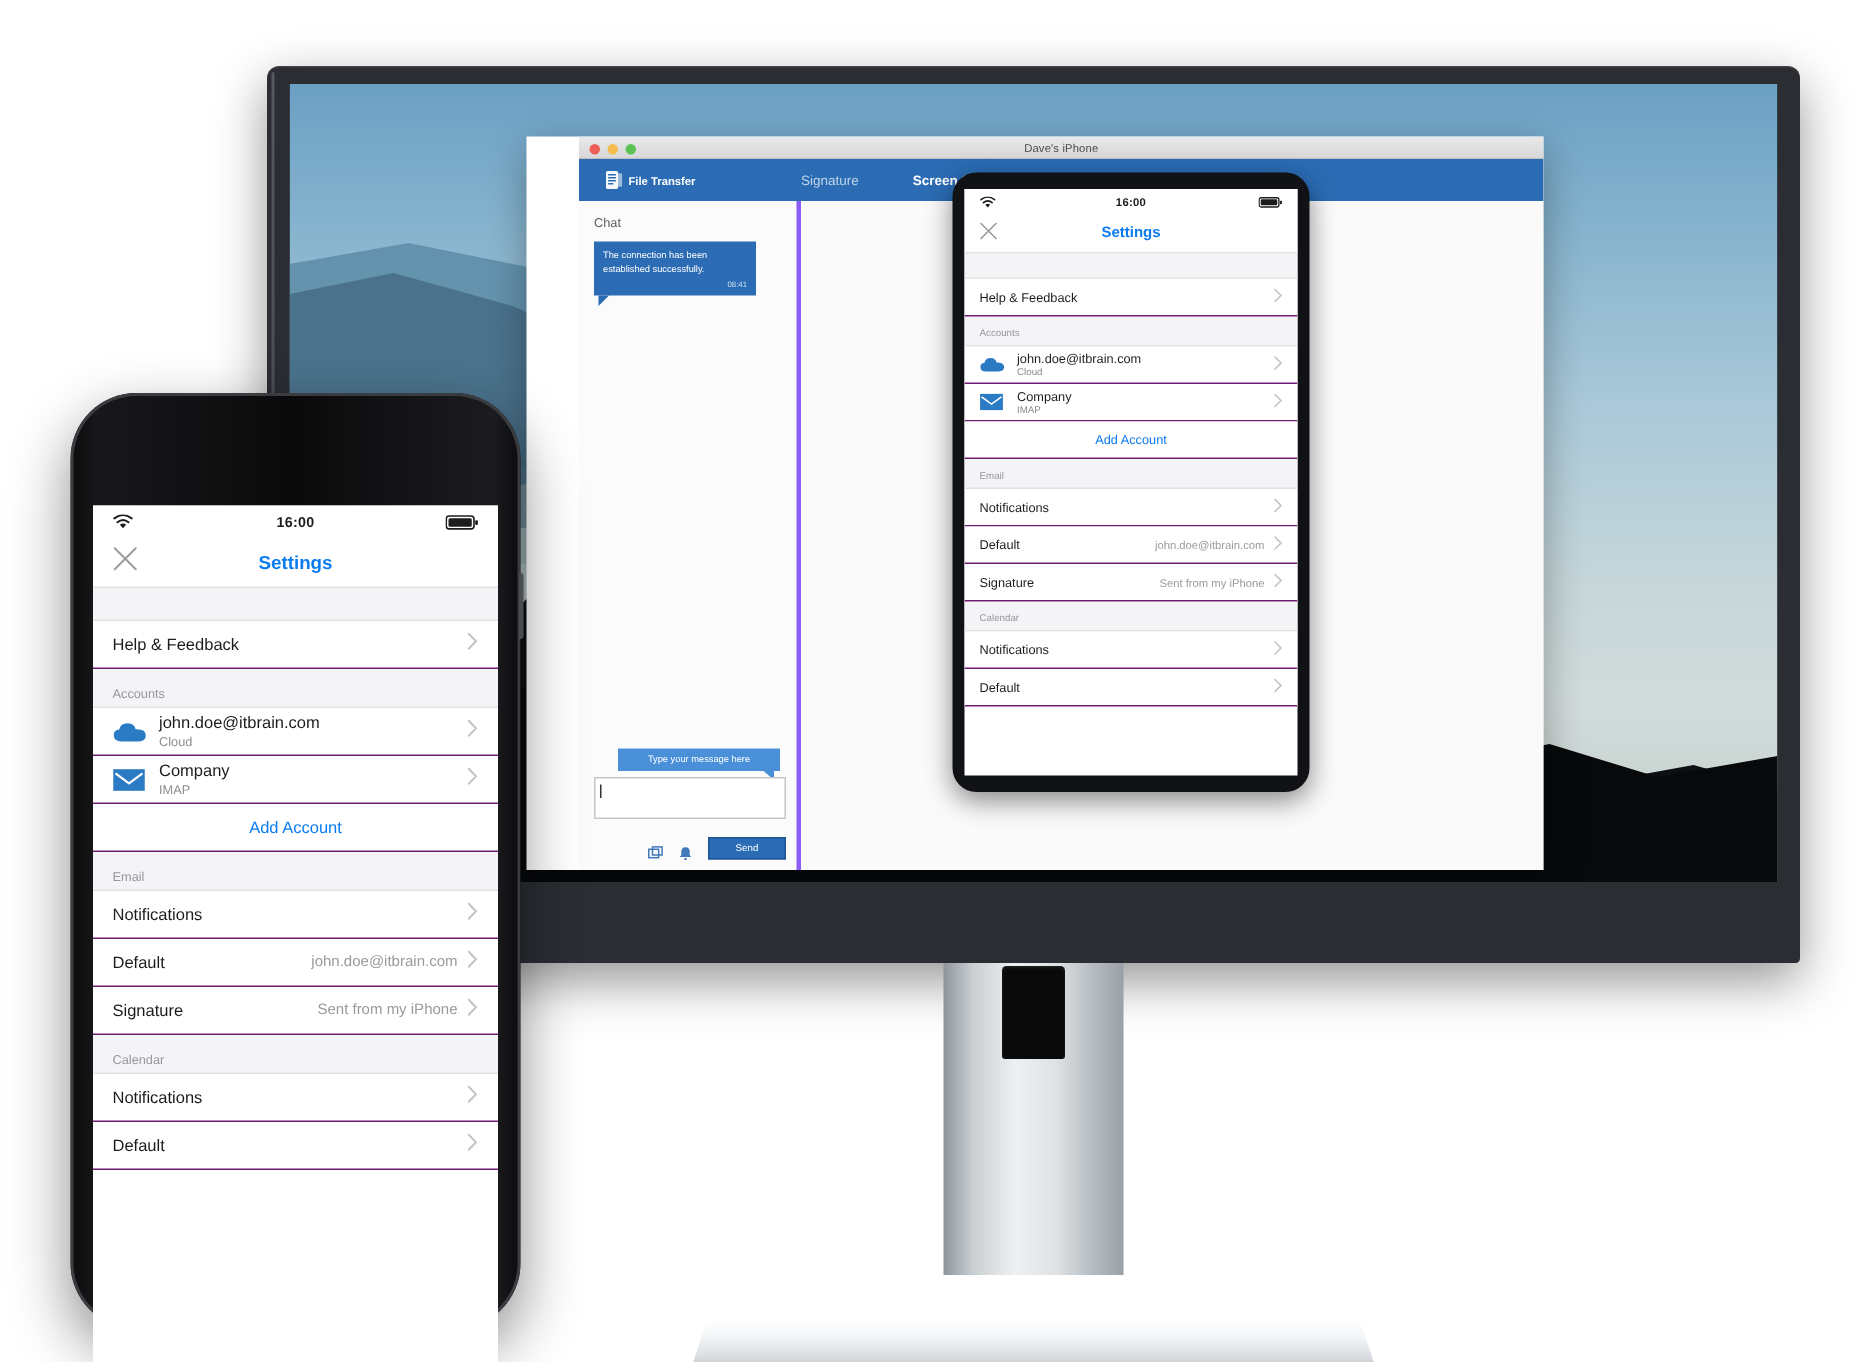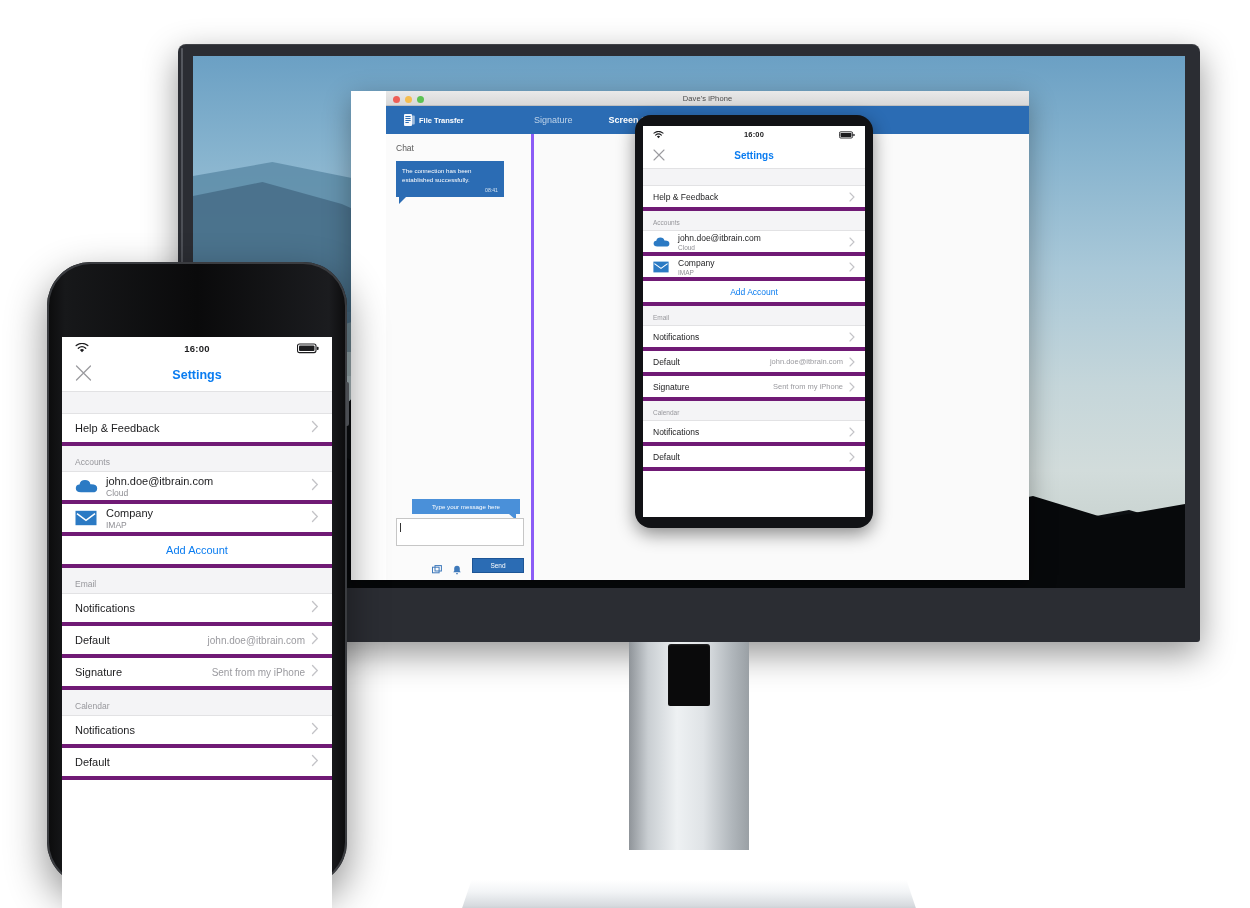--- a/index.html
+++ b/index.html
@@ -142,21 +142,21 @@
   }
   .nav-title { color:#0a7cf0; font-weight:bold; font-size:var(--fs-nt); }
   .nav-close { position:absolute; left:var(--px); top:50%; transform:translateY(-50%); }
   .grp-gap { height:var(--gap); background:#f4f4f6; border-bottom:1px solid #e2e2e4; }
   .grp-hdr {
     background:#f4f4f6; color:#97979c; font-size:var(--fs-gh); padding:var(--ghp) var(--px) 4px var(--px);
     border-bottom:1px solid #e2e2e4;
   }
   .row {
     display:flex; align-items:center; min-height:var(--rh); padding:0 var(--px); background:#fff;
-    border-bottom:4px solid #701a75; position:relative;
+    border-bottom:1px solid #701a75; position:relative;
   }
   .row-ico { width:var(--icw); flex:none; display:flex; align-items:center; }
   .row-main { flex:1; min-width:0; }
   .row-title { font-size:var(--fs-rt); color:#1c1c1e; white-space:nowrap; }
   .row-sub { font-size:var(--fs-rs); color:#8e8e93; margin-top:1px; }
   .row-val { font-size:var(--fs-rv); color:#9a9a9f; margin-right:6px; white-space:nowrap; }
   .chev { color:#c3c3c7; flex:none; }
   .row-center { justify-content:center;text-align:right; }
   .row-center .link { color:#0a7cf0; font-size:var(--fs-rt); }
 

